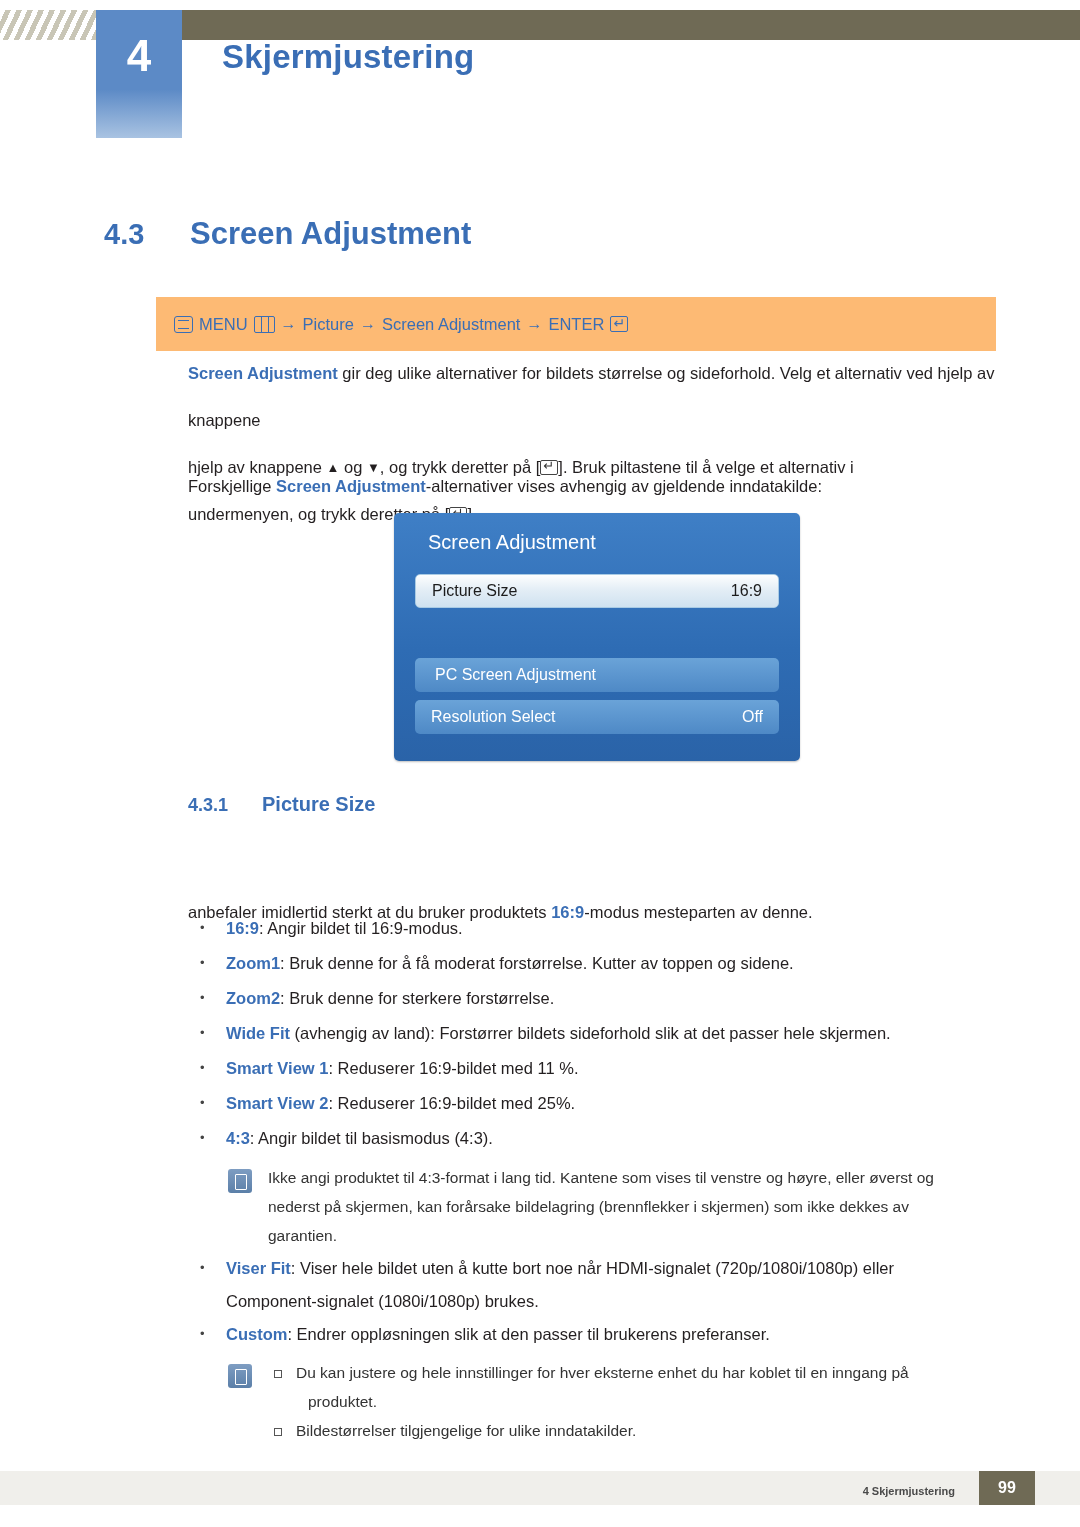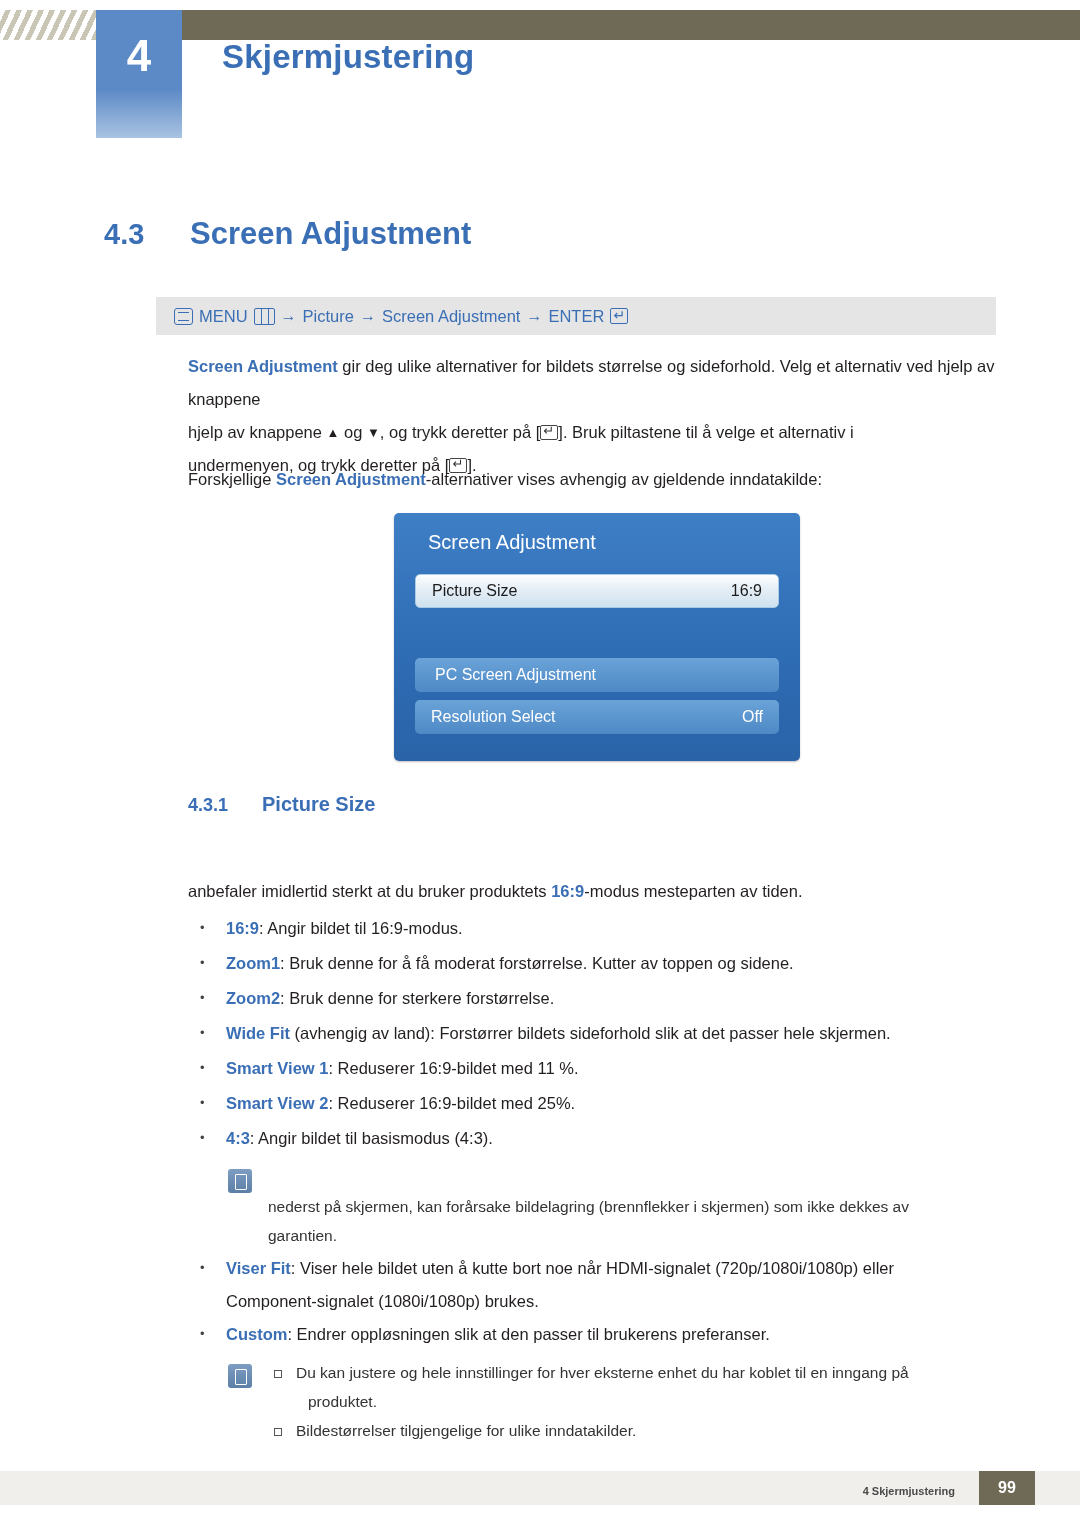--- a/index.html
+++ b/index.html
@@ -80,22 +80,22 @@
     font-size: 31px;
     font-weight: bold;
     color: #3a6eb5;
   }
 
   
   .menupath {
     position: absolute;
     top: 297px; left: 156px;
     width: 840px;
-    height: 38px;
-    background: #e5e5e5;
+    height: 54px;
+    background: #fdba74;
     display: flex;
     align-items: center;
     padding-left: 18px;
     font-size: 16.5px;
     color: #3a6eb5;
     gap: 6px;
   }
   .menupath .glyph-btn {
     display: inline-block;
     width: 19px; height: 17px;
@@ -146,21 +146,21 @@
   }
   .menupath .arrow { font-size: 16px; }
   .menupath .mp-word { white-space: nowrap; }
 
   
   .para {
     position: absolute;
     left: 188px;
     width: 808px;
     font-size: 16.5px;
-    line-height: 33px;
+    line-height: 47px;
     color: #231f20;
   }
   .bluebold { color: #3a6eb5; font-weight: bold; }
 
   .inline-enter {
     display: inline-block;
     width: 18px; height: 15px;
     border: 1.3px solid #444;
     border-radius: 2px;
     position: relative;
@@ -384,21 +384,21 @@
     <span>Resolution Select</span>
     <span>Off</span>
   </div>
 </div>
 
 <div class="sub-num">4.3.1</div>
 <div class="sub-title">Picture Size</div>
 
 <div class="para" style="top:842px;">
   <br>
-  <span>anbefaler imidlertid sterkt at du bruker produktets </span><span class="bluebold">16:9</span><span>-modus mesteparten av tiden.</span>
+  <span>anbefaler imidlertid sterkt at du bruker produktets </span><span class="bluebold">16:9</span><span>-modus mesteparten av denne.</span>
 </div>
 
 <div class="bullet" style="top:912px;">
   <span class="bluebold">16:9</span><span>: Angir bildet til 16:9-modus.</span>
 </div>
 <div class="bullet" style="top:947px;">
   <span class="bluebold">Zoom1</span><span>: Bruk denne for å få moderat forstørrelse. Kutter av toppen og sidene.</span>
 </div>
 <div class="bullet" style="top:982px;">
   <span class="bluebold">Zoom2</span><span>: Bruk denne for sterkere forstørrelse.</span>
@@ -411,21 +411,21 @@
 </div>
 <div class="bullet" style="top:1087px;">
   <span class="bluebold">Smart View 2</span><span>: Reduserer 16:9-bildet med 25%.</span>
 </div>
 <div class="bullet" style="top:1122px;">
   <span class="bluebold">4:3</span><span>: Angir bildet til basismodus (4:3).</span>
 </div>
 
 <div class="note" style="top:1163px;">
   <span class="note-icon"></span>
-  <br>
+  <span>Ikke angi produktet til 4:3-format i lang tid. Kantene som vises til venstre og høyre, eller øverst og</span><br>
   <span>nederst på skjermen, kan forårsake bildelagring (brennflekker i skjermen) som ikke dekkes av</span><br>
   <span>garantien.</span>
 </div>
 
 <div class="bullet" style="top:1252px;">
   <span class="bluebold">Viser Fit</span><span>: Viser hele bildet uten å kutte bort noe når HDMI-signalet (720p/1080i/1080p) eller</span>
   <br>
   <span>Component-signalet (1080i/1080p) brukes.</span>
 </div>
 <div class="bullet" style="top:1318px;">

